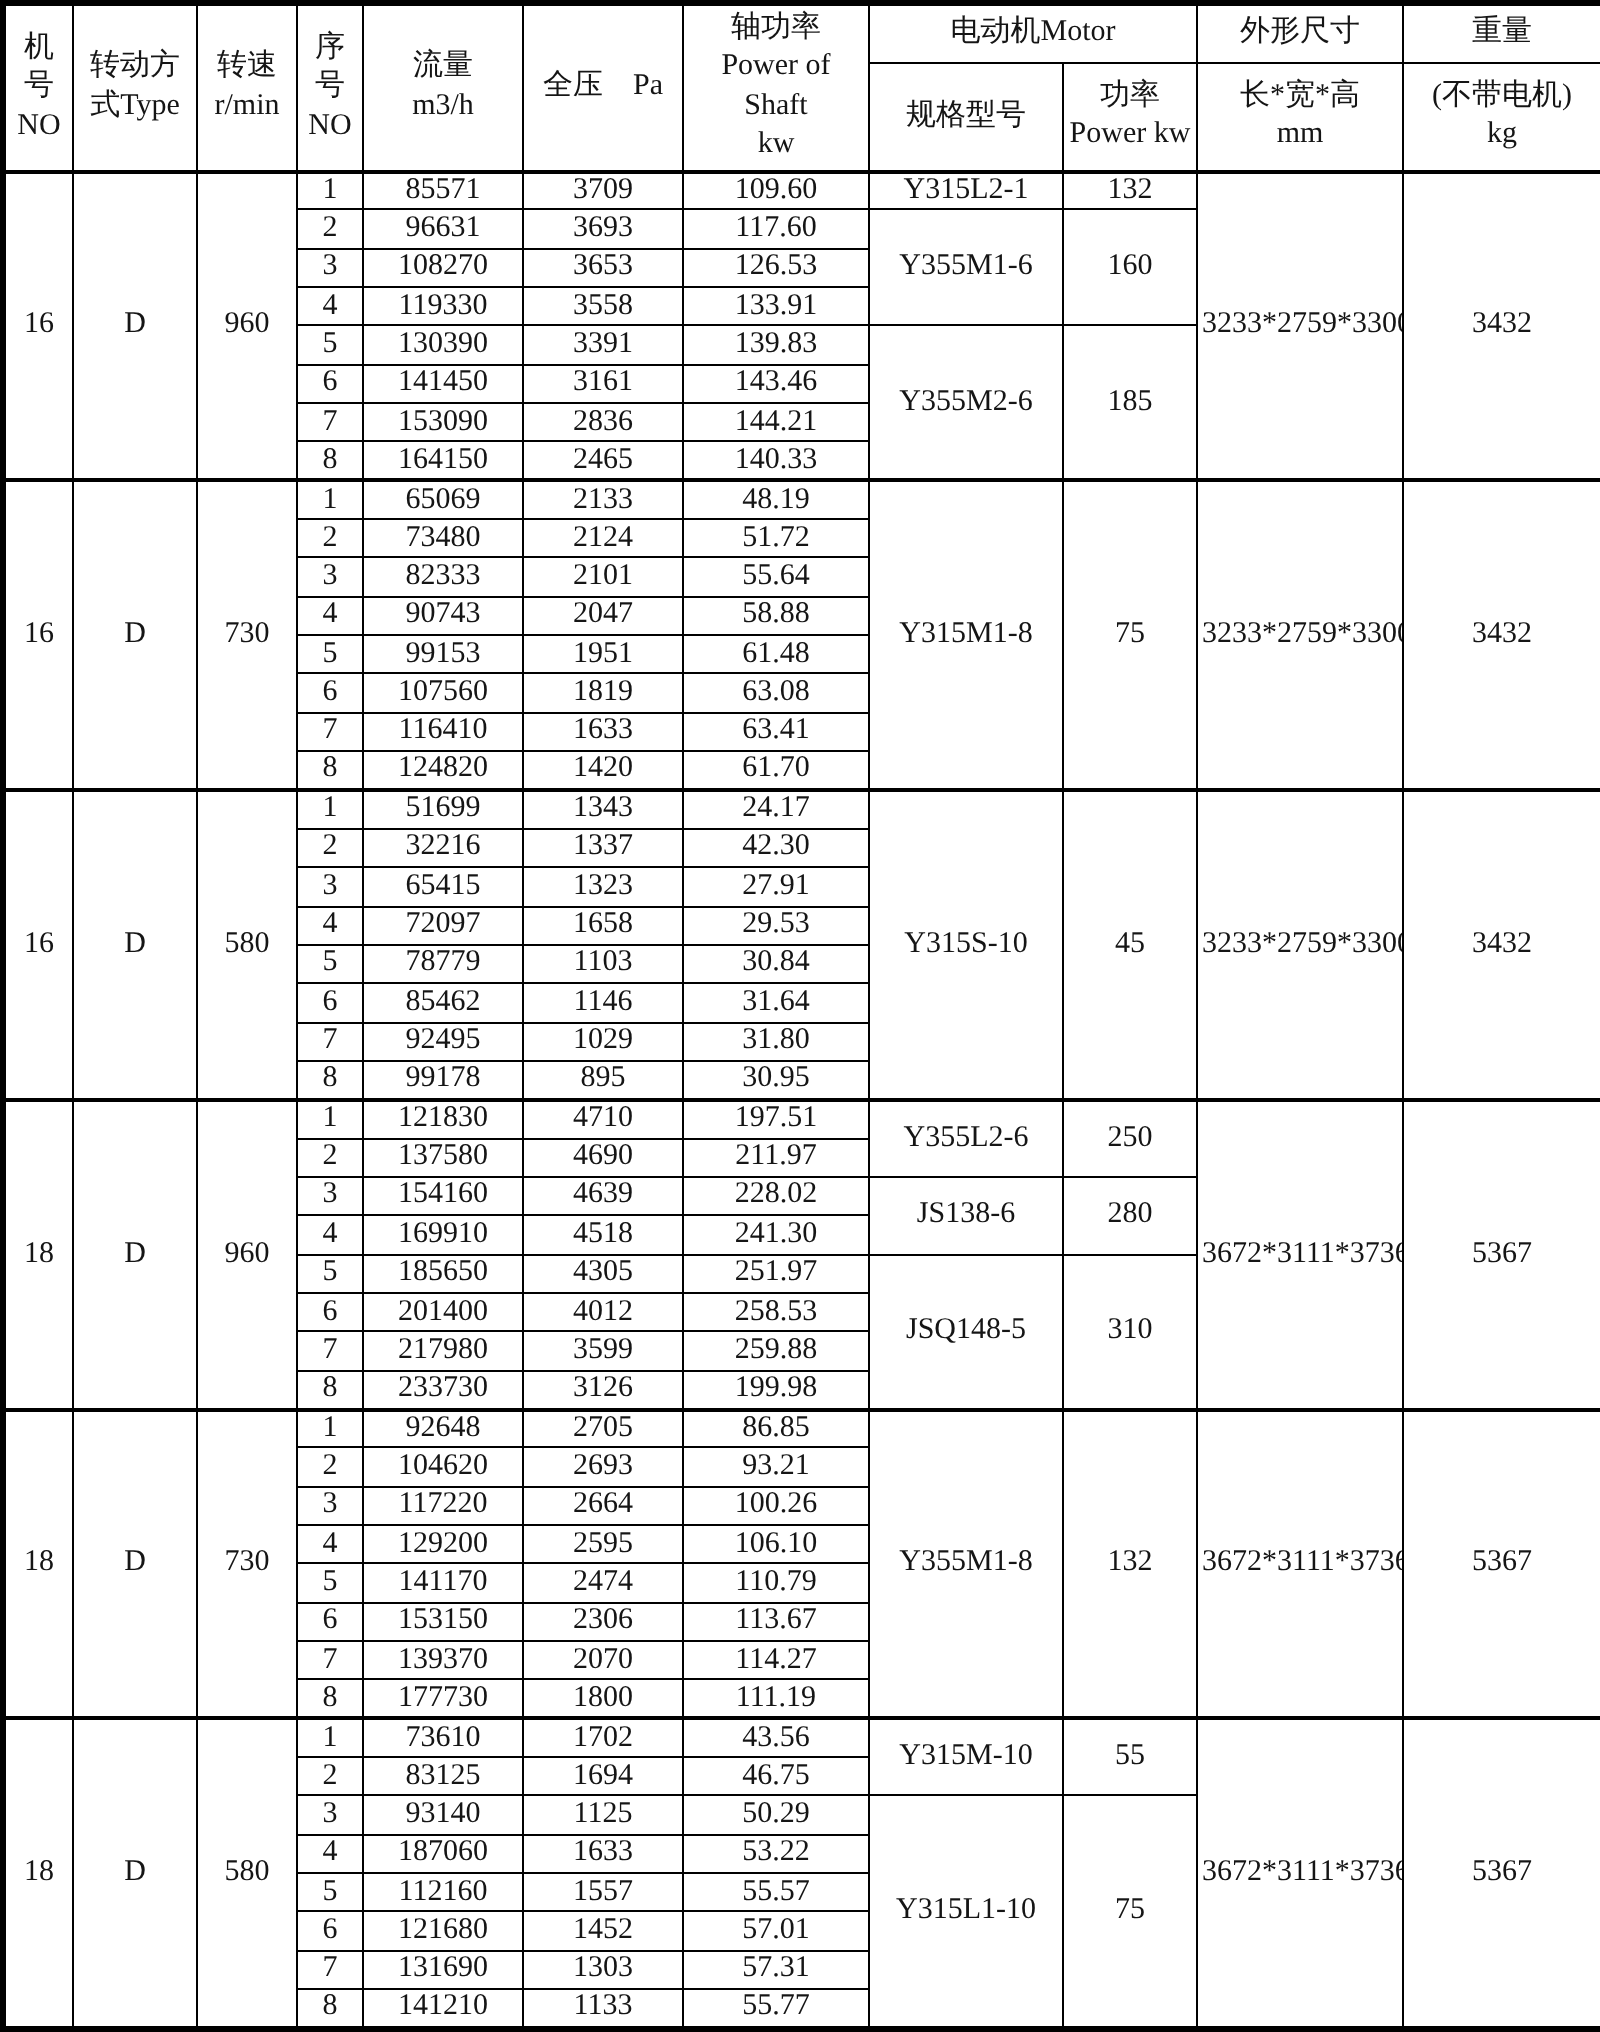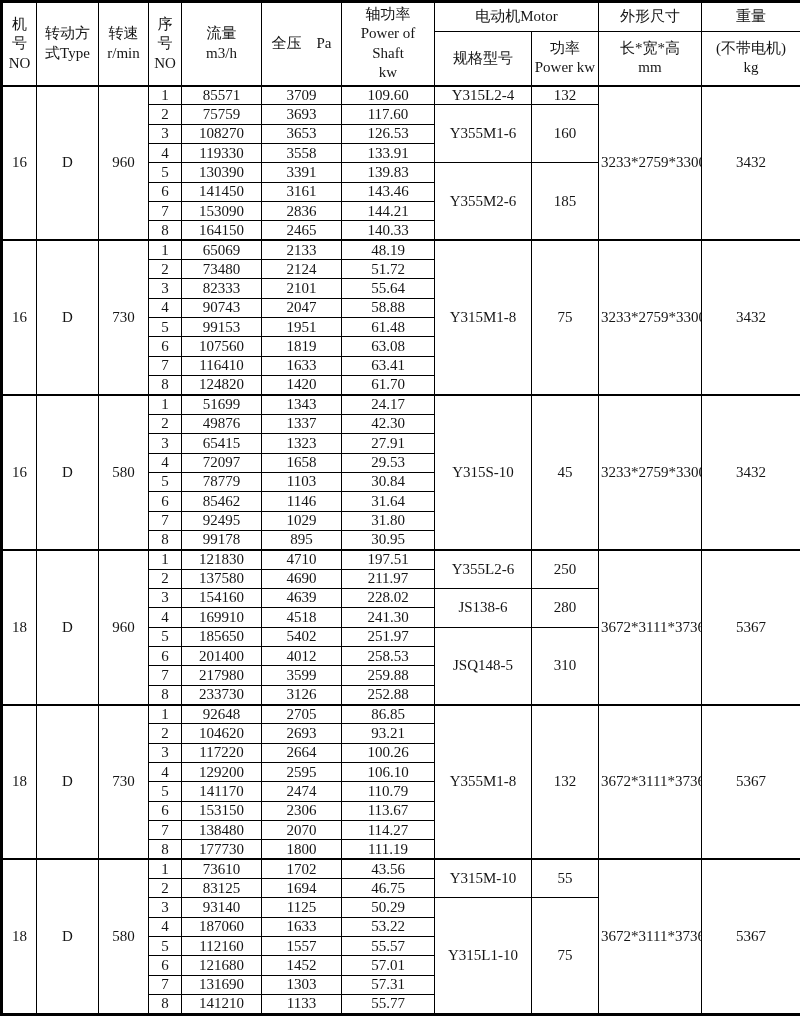--- a/index.html
+++ b/index.html
@@ -93,28 +93,28 @@
   </thead>
   <tbody id="table-body">
       <tr class="block-start">
         <td rowspan="8">16</td>
         <td rowspan="8">D</td>
         <td rowspan="8">960</td>
         <td>1</td>
         <td>85571</td>
         <td>3709</td>
         <td>109.60</td>
-        <td>Y315L2-4</td>
+        <td>Y315L2-1</td>
         <td>132</td>
         <td rowspan="8">3233*2759*3300</td>
         <td rowspan="8">3432</td>
       </tr>
       <tr>
         <td>2</td>
-        <td>75759</td>
+        <td>96631</td>
         <td>3693</td>
         <td>117.60</td>
         <td rowspan="3">Y355M1-6</td>
         <td rowspan="3">160</td>
       </tr>
       <tr>
         <td>3</td>
         <td>108270</td>
         <td>3653</td>
         <td>126.53</td>
@@ -214,21 +214,21 @@
         <td>51699</td>
         <td>1343</td>
         <td>24.17</td>
         <td rowspan="8">Y315S-10</td>
         <td rowspan="8">45</td>
         <td rowspan="8">3233*2759*3300</td>
         <td rowspan="8">3432</td>
       </tr>
       <tr>
         <td>2</td>
-        <td>49876</td>
+        <td>32216</td>
         <td>1337</td>
         <td>42.30</td>
       </tr>
       <tr>
         <td>3</td>
         <td>65415</td>
         <td>1323</td>
         <td>27.91</td>
       </tr>
       <tr>
@@ -290,42 +290,42 @@
       </tr>
       <tr>
         <td>4</td>
         <td>169910</td>
         <td>4518</td>
         <td>241.30</td>
       </tr>
       <tr>
         <td>5</td>
         <td>185650</td>
-        <td>5402</td>
+        <td>4305</td>
         <td>251.97</td>
         <td rowspan="4">JSQ148-5</td>
         <td rowspan="4">310</td>
       </tr>
       <tr>
         <td>6</td>
         <td>201400</td>
         <td>4012</td>
         <td>258.53</td>
       </tr>
       <tr>
         <td>7</td>
         <td>217980</td>
         <td>3599</td>
         <td>259.88</td>
       </tr>
       <tr>
         <td>8</td>
         <td>233730</td>
         <td>3126</td>
-        <td>252.88</td>
+        <td>199.98</td>
       </tr>
       <tr class="block-start">
         <td rowspan="8">18</td>
         <td rowspan="8">D</td>
         <td rowspan="8">730</td>
         <td>1</td>
         <td>92648</td>
         <td>2705</td>
         <td>86.85</td>
         <td rowspan="8">Y355M1-8</td>
@@ -358,21 +358,21 @@
         <td>110.79</td>
       </tr>
       <tr>
         <td>6</td>
         <td>153150</td>
         <td>2306</td>
         <td>113.67</td>
       </tr>
       <tr>
         <td>7</td>
-        <td>138480</td>
+        <td>139370</td>
         <td>2070</td>
         <td>114.27</td>
       </tr>
       <tr>
         <td>8</td>
         <td>177730</td>
         <td>1800</td>
         <td>111.19</td>
       </tr>
       <tr class="block-start">

